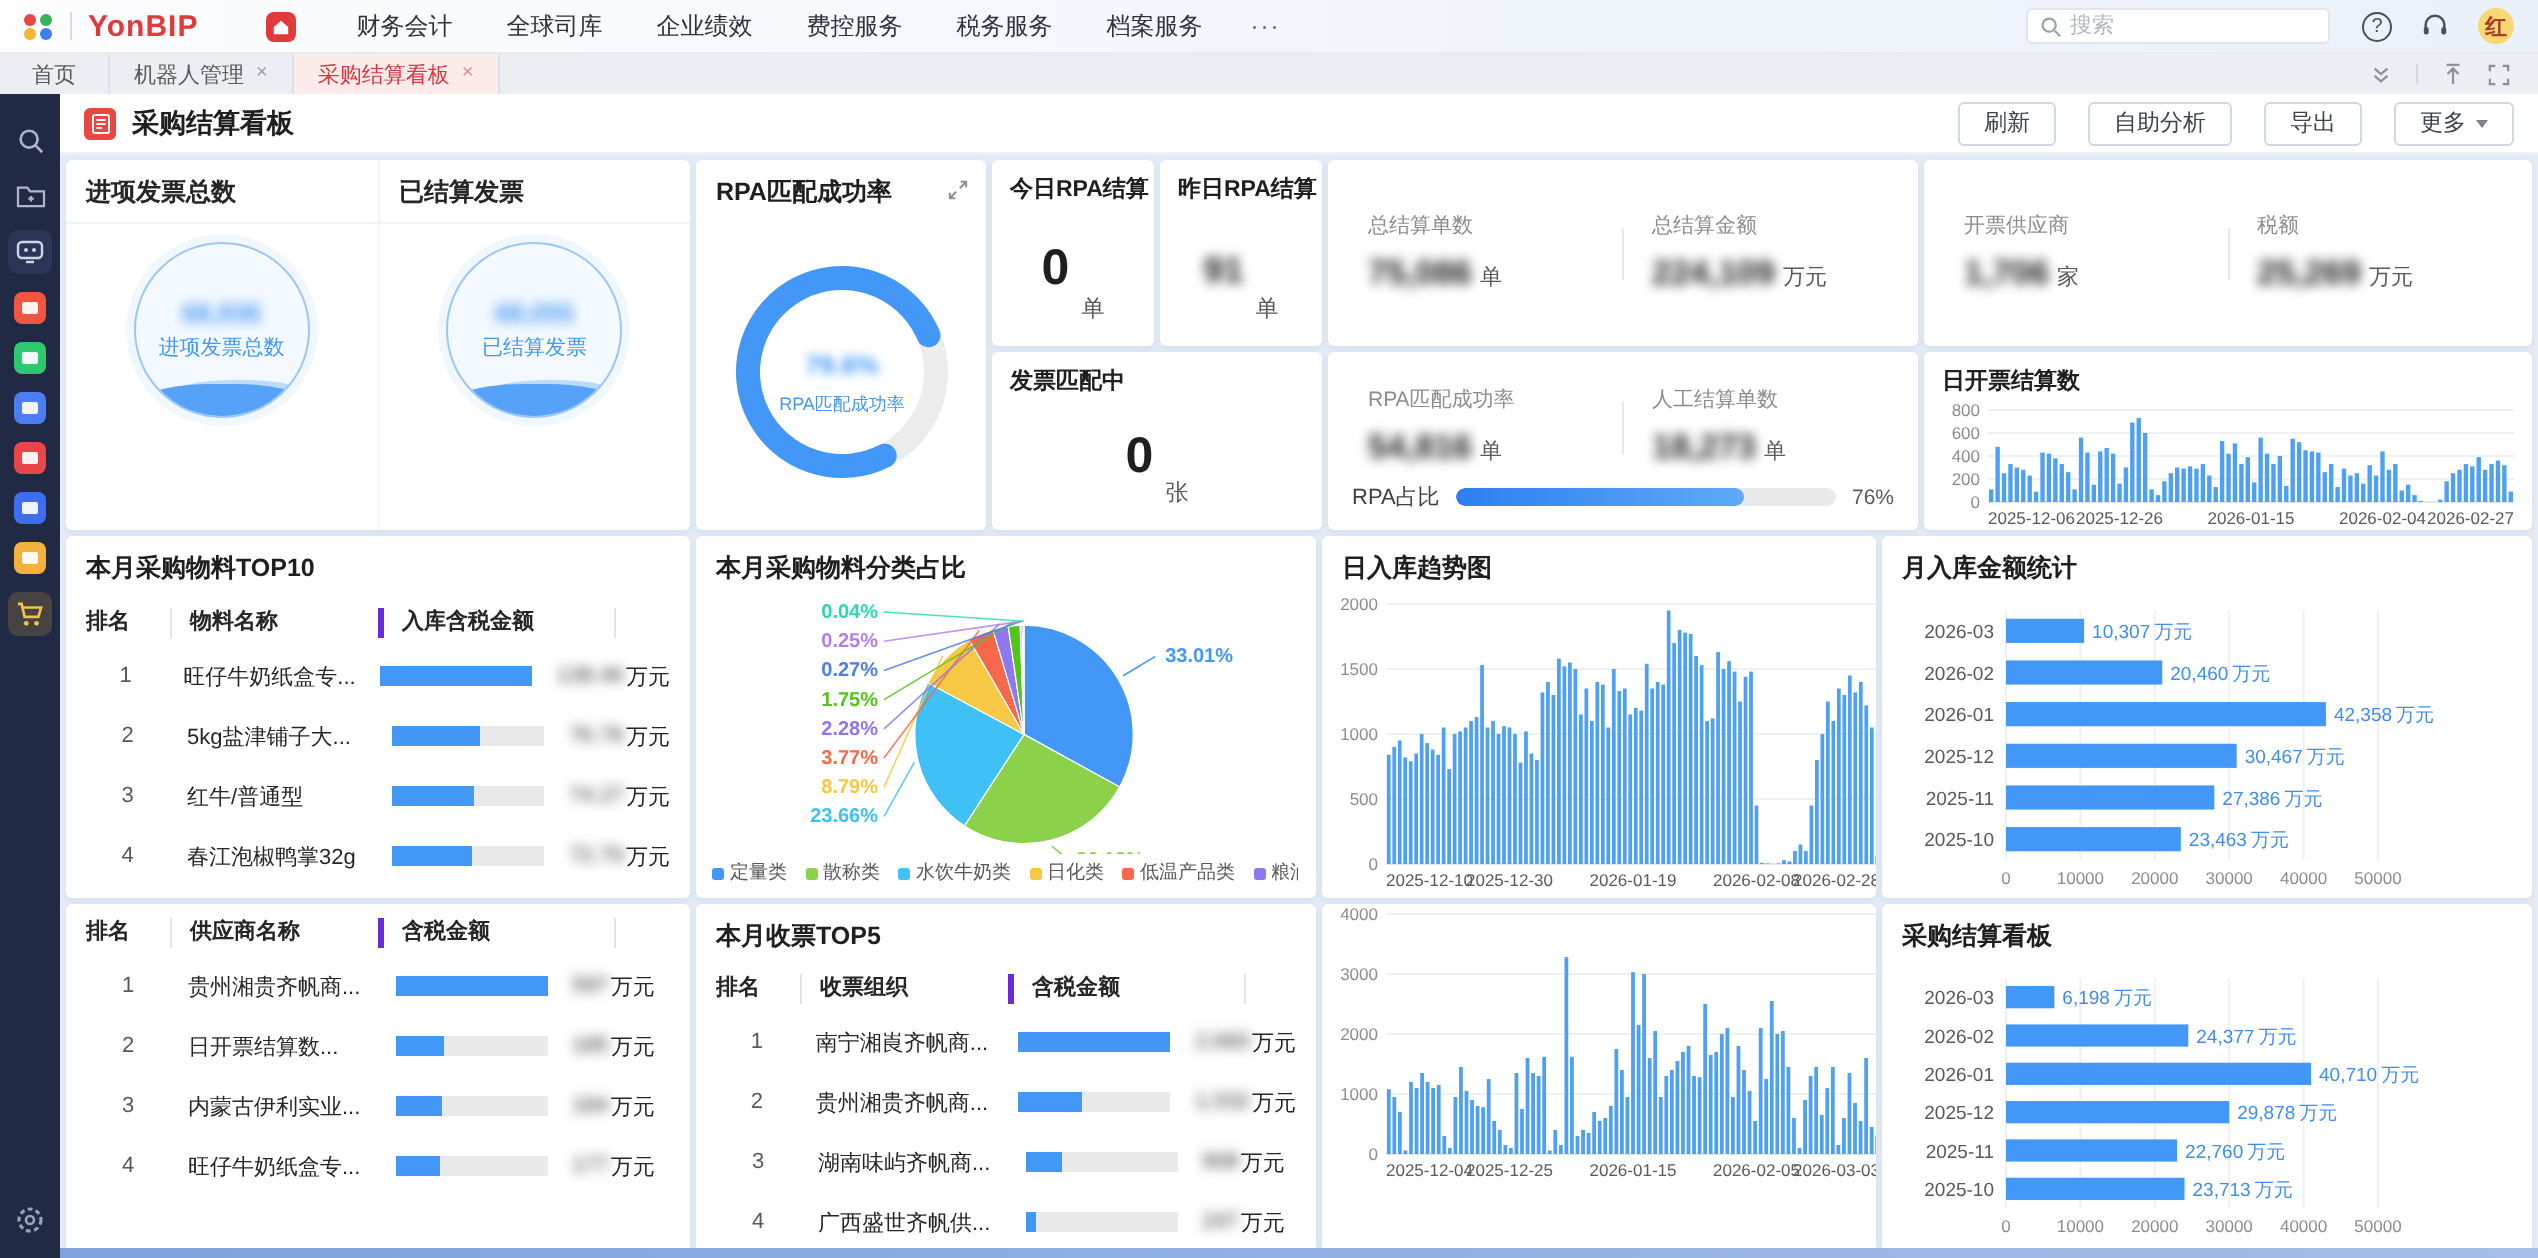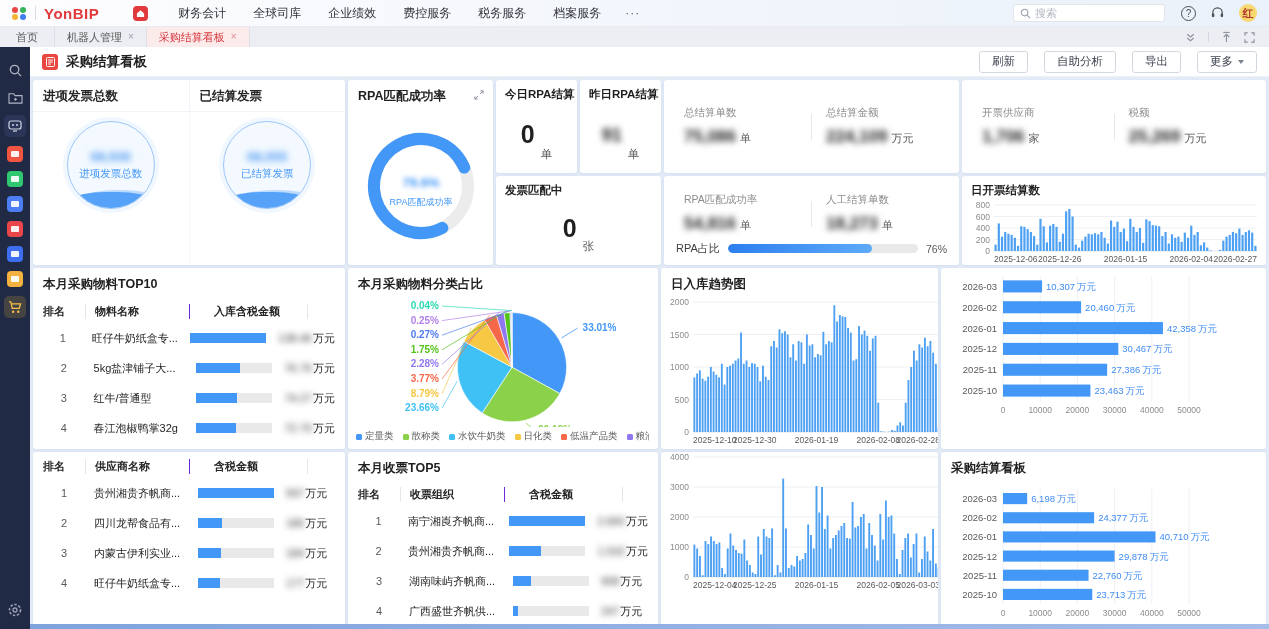--- a/index.html
+++ b/index.html
@@ -90,21 +90,21 @@
 .svrow{display:flex;align-items:baseline;gap:4px}
 .sv{font-size:17px;font-weight:bold;color:#1f1f1f}
 .su{font-size:11px;color:#595959}
 .vdiv{width:1px;height:26px;background:#e6e8ec;margin:0 14px}
 .statp2{flex:1;min-height:0}
 .statrow{display:flex;align-items:center;padding:10px 20px 0;flex:1}
 
 .t312{width:312px;flex:none}.w310{width:310px;flex:none}.w295{width:277px;flex:none}.wflex{flex:1;min-width:0}
 .thead{display:flex;align-items:center;height:24px;margin:2px 10px 0;font-weight:bold;font-size:11px;color:#262626}
 .th{height:15px;line-height:15px;white-space:nowrap;overflow:hidden}
-.th1{width:42px}.th2{width:104px;border-left:1px solid #e4e6ea;padding-left:9px}.th3{width:118px;border-left:1px solid #6d28d9;padding-left:24px}.th4{flex:1;border-left:1px solid #e4e6ea}
+.th1{width:42px}.th2{width:104px;border-left:1px solid #e4e6ea;padding-left:9px}.th3{width:118px;border-left:3px solid #6d28d9;padding-left:9px}.th4{flex:1;border-left:1px solid #e4e6ea}
 .tbody{display:flex;flex-direction:column}
 .trow{display:flex;align-items:center;height:30px;padding:0 10px;font-size:11px;cursor:pointer}
 .td1{width:42px;text-align:center;color:#595959}
 .td2{width:104px;padding-left:9px;color:#262626;white-space:nowrap;overflow:hidden}
 .tdbar{width:76px;height:10px;background:#e9e9e9;margin-left:9px;flex:none}
 .tdfill{height:100%;background:#4398f7}
 .td4{flex:1;display:flex;align-items:center;padding-left:12px;white-space:nowrap}
 .td4 .num{color:#333}
 .td4 .un{color:#262626;margin-left:1px}
 
@@ -727,20 +727,21 @@
               <rect x="273.95022222222224" y="66.75" width="1.8662222222222224" height="68.25" fill="#4da0f2"></rect>
               <rect x="276.6946666666667" y="131.1" width="1.8662222222222224" height="3.9" fill="#4da0f2"></rect>
               <text x="32" y="146" text-anchor="start" font-size="8.5" fill="#595959">2025-12-10</text>
               <text x="93.75" y="146" text-anchor="middle" font-size="8.5" fill="#595959">2025-12-30</text>
               <text x="155.5" y="146" text-anchor="middle" font-size="8.5" fill="#595959">2026-01-19</text>
               <text x="217.25" y="146" text-anchor="middle" font-size="8.5" fill="#595959">2026-02-08</text>
               <text x="279" y="146" text-anchor="end" font-size="8.5" fill="#595959">2026-02-28</text>
             </svg></div>
       </div>
       <div class="panel wflex">
+        <div class="ptitle">月入库金额统计</div>
         <div class="chart"><svg width="298" height="148">
               <line x1="48" x2="48" y1="8" y2="133" stroke="#eef0f4"></line>
               <text x="48" y="145" text-anchor="middle" font-size="8.5" fill="#8c8c8c">0</text>
               <line x1="85.2" x2="85.2" y1="8" y2="133" stroke="#eef0f4"></line>
               <text x="85.2" y="145" text-anchor="middle" font-size="8.5" fill="#8c8c8c">10000</text>
               <line x1="122.4" x2="122.4" y1="8" y2="133" stroke="#eef0f4"></line>
               <text x="122.4" y="145" text-anchor="middle" font-size="8.5" fill="#8c8c8c">20000</text>
               <line x1="159.6" x2="159.6" y1="8" y2="133" stroke="#eef0f4"></line>
               <text x="159.6" y="145" text-anchor="middle" font-size="8.5" fill="#8c8c8c">30000</text>
               <line x1="196.8" x2="196.8" y1="8" y2="133" stroke="#eef0f4"></line>
@@ -784,21 +785,21 @@
               <div class="tdbar">
                 <div class="tdfill" style="width: 100%;"></div>
               </div>
               <div class="td4">
                 <span class="num masked">597</span>
                 <span class="un">万元</span>
               </div>
             </div>
             <div class="trow">
               <div class="td1">2</div>
-              <div class="td2">四川龙帮食品有...</div>
+              <div class="td2">日开票结算数...</div>
               <div class="tdbar">
                 <div class="tdfill" style="width: 31%;"></div>
               </div>
               <div class="td4">
                 <span class="num masked">185</span>
                 <span class="un">万元</span>
               </div>
             </div>
             <div class="trow">
               <div class="td1">3</div>

